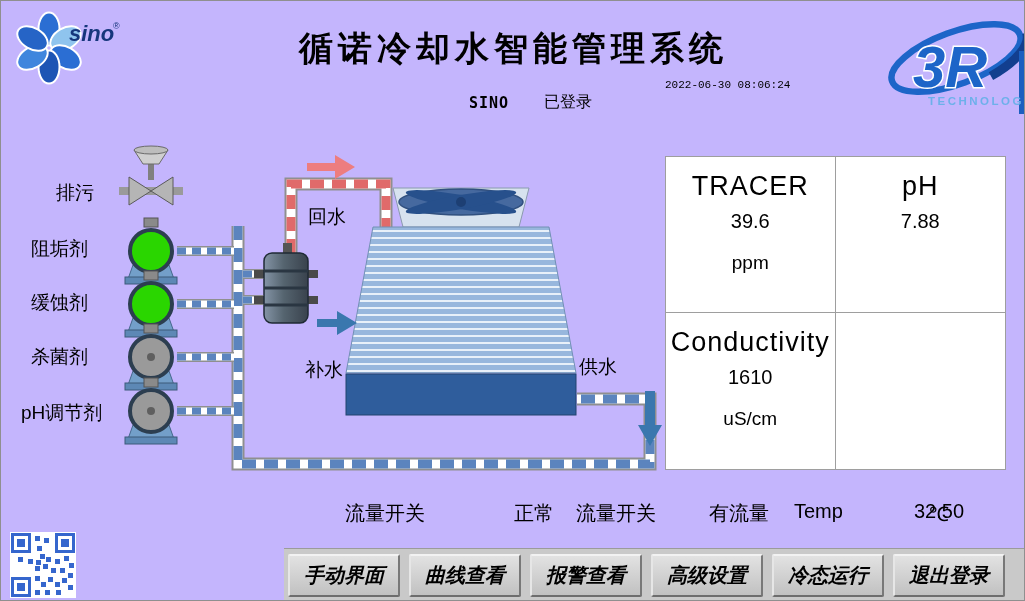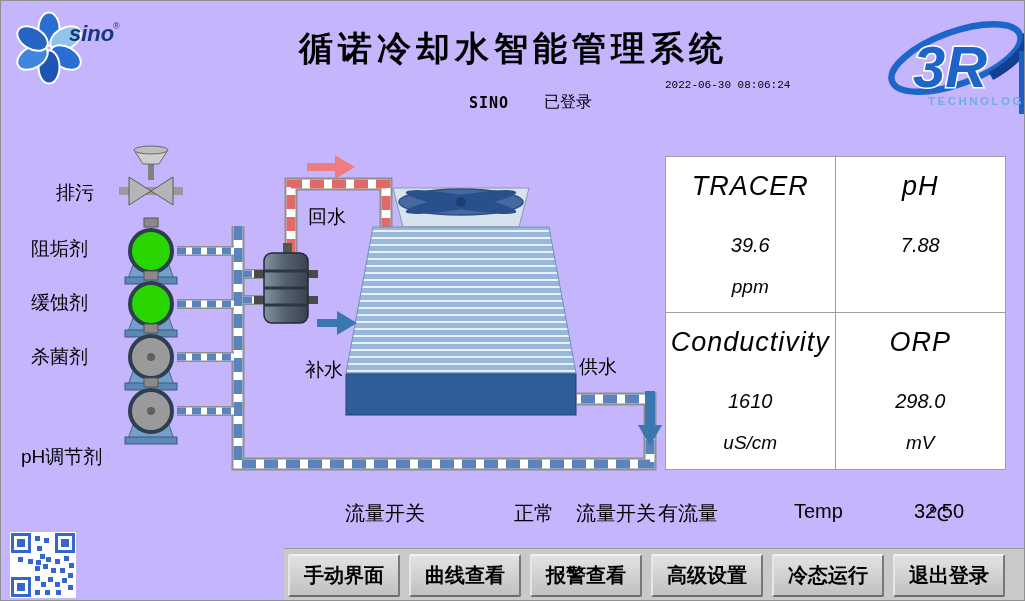--- a/index.html
+++ b/index.html
@@ -11,47 +11,47 @@
   .title { left:0; top:25px; width:1025px; text-align:center; font-size:34px; font-weight:700; letter-spacing:5px; }
   .hdr-user { left:468px; top:93px; font-family:"DejaVu Sans Mono", monospace; font-size:15px; font-weight:700; letter-spacing:1px; }
   .hdr-login { left:543px; top:91px; font-size:16px; }
   .hdr-dt { left:664px; top:78px; font-family:Liberation Mono, monospace; font-size:11px; }
 
   .eq-label { font-size:19px; }
   .lbl-paiwu { left:55px; top:179px; }
   .lbl-zugou { left:30px; top:235px; }
   .lbl-huanshi { left:30px; top:289px; }
   .lbl-shajun { left:30px; top:343px; }
-  .lbl-ph { left:20px; top:399px;margin-top:44px; }
+  .lbl-ph { left:20px; top:399px; }
   .pipe-label { font-size:19px; font-weight:500; }
   .lbl-huishui { left:307px; top:203px; }
   .lbl-bushui { left:304px; top:356px; }
   .lbl-gongshui { left:578px; top:353px; }
 
   .panel { left:664px; top:155px; width:341px; height:314px; border:1px solid #9e9e9e; background:#fff;
            display:grid; grid-template-columns:1fr 1fr; grid-template-rows:1fr 1fr; }
-  .cell { text-align:center; padding-top:14px;font-style:italic; }
+  .cell { text-align:center; padding-top:14px; }
   .cell.b-r { border-right:1px solid #9e9e9e; }
   .cell.b-b { border-bottom:1px solid #9e9e9e; }
   .r-name { font-size:27px; font-weight:500; letter-spacing:1px; }
-  .r-value { font-size:20px; margin-top:32px; }
+  .r-value { font-size:20px; margin-top:8px; }
   .r-unit { font-size:19px; margin-top:19px; min-height:22px; }
 
   .status { font-size:20px; font-weight:500; top:499px; }
   .s-p1l { left:344px; } .s-p1v { left:481px;margin-left:32px; }
-  .s-p2l { left:575px; } .s-p2v { left:657px; }
+  .s-p2l { left:575px; } .s-p2v { left:708px; }
   .s-p3l { left:793px; } .s-p3v { left:913px; } .s-p3u { left:928px; }
 
   .btnbar { left:283px; top:547px; width:742px; height:54px; background:#c9c9c9;
             display:flex; gap:9px; padding:5px 0 0 4px; border-top:1px solid #9b9b9b; }
   .hmi-btn { width:112px; height:43px; font-family:"Liberation Sans", sans-serif; font-size:20px; font-weight:700; color:#000;
              background:linear-gradient(#e2e2e2,#c1c1c1);
              border-top:2px solid #f2f2f2; border-left:2px solid #e6e6e6;
              border-right:2px solid #787878; border-bottom:2px solid #6d6d6d;
-             border-radius:2px; cursor:pointer; }
+             border-radius:2px; cursor:pointer;font-style:italic; }
 </style>
 </head>
 <body>
 
 <div class="page">
 
   <svg class="layer" width="1025" height="601" viewBox="0 0 1025 601">
     <defs>
       <pattern id="fillStripes" width="8" height="7" patternUnits="userSpaceOnUse">
         <rect width="8" height="7" fill="#98b7dd"></rect>
@@ -232,25 +232,20 @@
     <div class="cell b-b">
       <div class="r-name">pH</div>
       <div class="r-value">7.88</div>
       <div class="r-unit"></div>
     </div>
     <div class="cell b-r">
       <div class="r-name">Conductivity</div>
       <div class="r-value">1610</div>
       <div class="r-unit">uS/cm</div>
     </div>
-    <div class="cell">
-      <div class="r-name">ORP</div>
-      <div class="r-value">298.0</div>
-      <div class="r-unit">mV</div>
-    </div>
   </div>
 
   <span class="abs status s-p1l">流量开关</span>
   <span class="abs status s-p1v">正常</span>
   <span class="abs status s-p2l">流量开关</span>
   <span class="abs status s-p2v">有流量</span>
   <span class="abs status s-p3l">Temp</span>
   <span class="abs status s-p3v">32.50</span>
   <span class="abs status s-p3u">℃</span>
 

